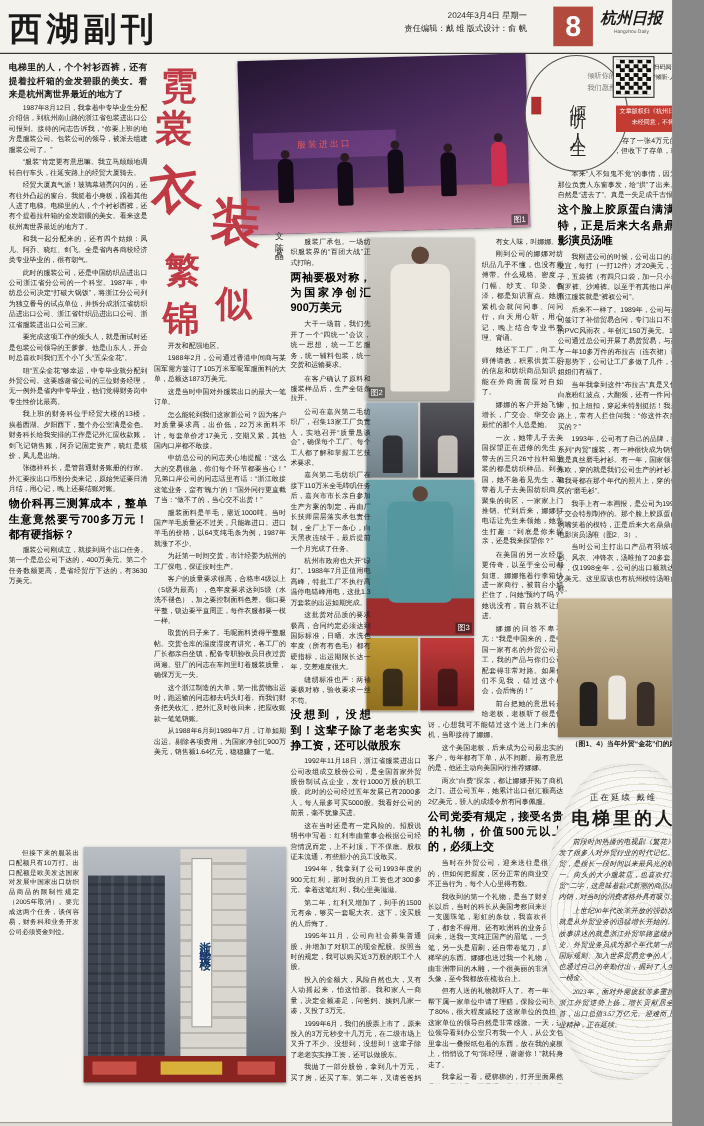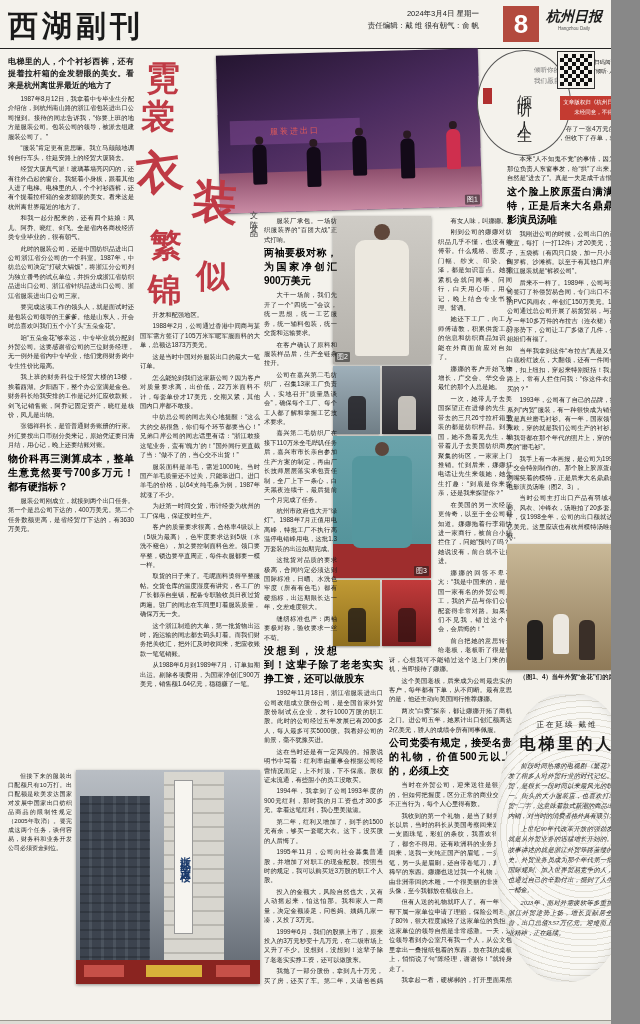--- a/index.html
+++ b/index.html
@@ -92,21 +92,21 @@
   .footer .txt{font-size:6.4px;color:#222;padding:0 8px;line-height:1.4;}
 </style>
 </head>
 <body>
 
 <div class="page">
 
   <div class="masthead">西湖副刊</div>
   <div class="hd-info">
     <div>2024年3月4日 星期一</div>
-    <div>责任编辑：戴 维  很有朝气：俞 帆</div>
+    <div>责任编辑：戴 维  版式设计：俞 帆</div>
   </div>
   <div class="pagenum">8</div>
   <div class="paperlogo">
     <div class="cn">杭州日报</div>
     <div class="en">Hangzhou Daily</div>
   </div>
   <div class="hd-rule"></div>
 
   <div class="headline">
     <span class="hchar" style="left:10px;top:0;font-size:34px">霓</span>

